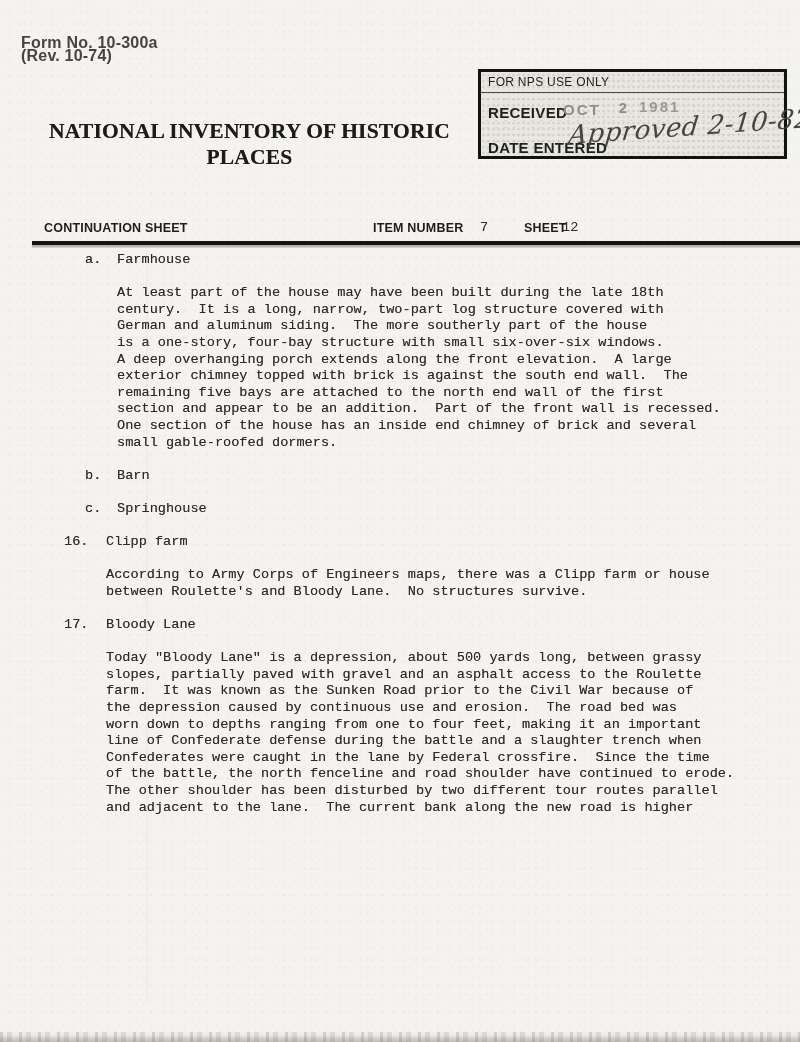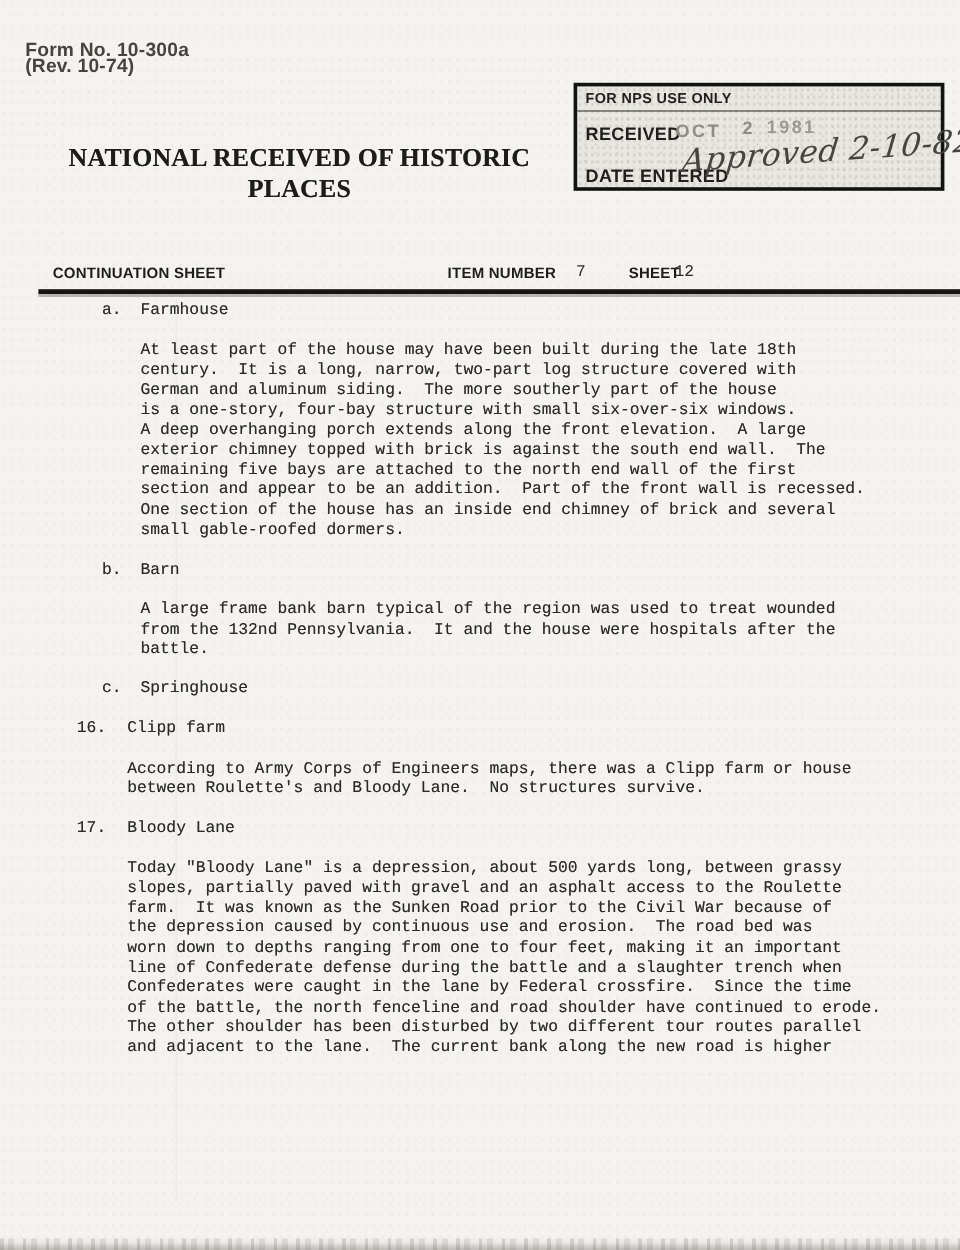--- a/index.html
+++ b/index.html
@@ -55,21 +55,21 @@
     background:
       radial-gradient(rgba(110,105,95,0.16) 1px, transparent 1.4px),
       radial-gradient(rgba(90,88,80,0.12) 1px, transparent 1.3px),
       #e9e7e1;
     background-size: 5px 6px, 9px 7px;
     background-position: 0 0, 2px 3px;
     overflow: visible;
   }
   .nps-header {
     position: absolute; left: 7px; top: 3px;
-    font-size: 12px; font-weight: 700; color: #201f1c; letter-spacing: 0.3px;
+    font-size: 12px; font-weight: 400; color: #201f1c; letter-spacing: 0.3px;
   }
   .nps-divider {
     position: absolute; left: 0; right: 0; top: 20px;
     border-top: 1.5px solid #4a4944;
   }
   .nps-row-label {
     position: absolute; left: 7px;
     font-size: 15px; font-weight: 700; color: #201f1c; letter-spacing: 0.3px;
   }
   .row-received { top: 32px; }
@@ -147,21 +147,21 @@
 
 <div class="page">
 
   <div class="form-no">
     <div>Form No. 10-300a</div>
     <div>(Rev. 10-74)</div>
   </div>
 
 
   <div class="main-title">
-    <div>NATIONAL RECEIVED OF HISTORIC PLACES</div>
+    <div>NATIONAL INVENTORY OF HISTORIC PLACES</div>
   </div>
 
   <div class="nps-box">
     <div class="nps-header">FOR NPS USE ONLY</div>
     <div class="nps-divider"></div>
     <div class="nps-row-label row-received">RECEIVED</div>
     <div class="stamp">
       <span>OCT</span><span class="day">2</span><span class="year">1981</span>
     </div>
     <div class="nps-row-label row-entered">DATE ENTERED</div>
@@ -187,23 +187,20 @@
 A deep overhanging porch extends along the front elevation.  A large
 exterior chimney topped with brick is against the south end wall.  The
 remaining five bays are attached to the north end wall of the first
 section and appear to be an addition.  Part of the front wall is recessed.
 One section of the house has an inside end chimney of brick and several
 small gable-roofed dormers.</div>
   </div>
 
   <div class="section lvl1">
     <div class="head"><span class="label">b.</span><span class="heading">Barn</span></div>
-    <div class="para">A large frame bank barn typical of the region was used to treat wounded
-from the 132nd Pennsylvania.  It and the house were hospitals after the
-battle.</div>
   </div>
 
   <div class="section lvl1">
     <div class="head"><span class="label">c.</span><span class="heading">Springhouse</span></div>
   </div>
 
   <div class="section lvl0">
     <div class="head"><span class="label">16.</span><span class="heading">Clipp farm</span></div>
     <div class="para">According to Army Corps of Engineers maps, there was a Clipp farm or house
 between Roulette's and Bloody Lane.  No structures survive.</div>

